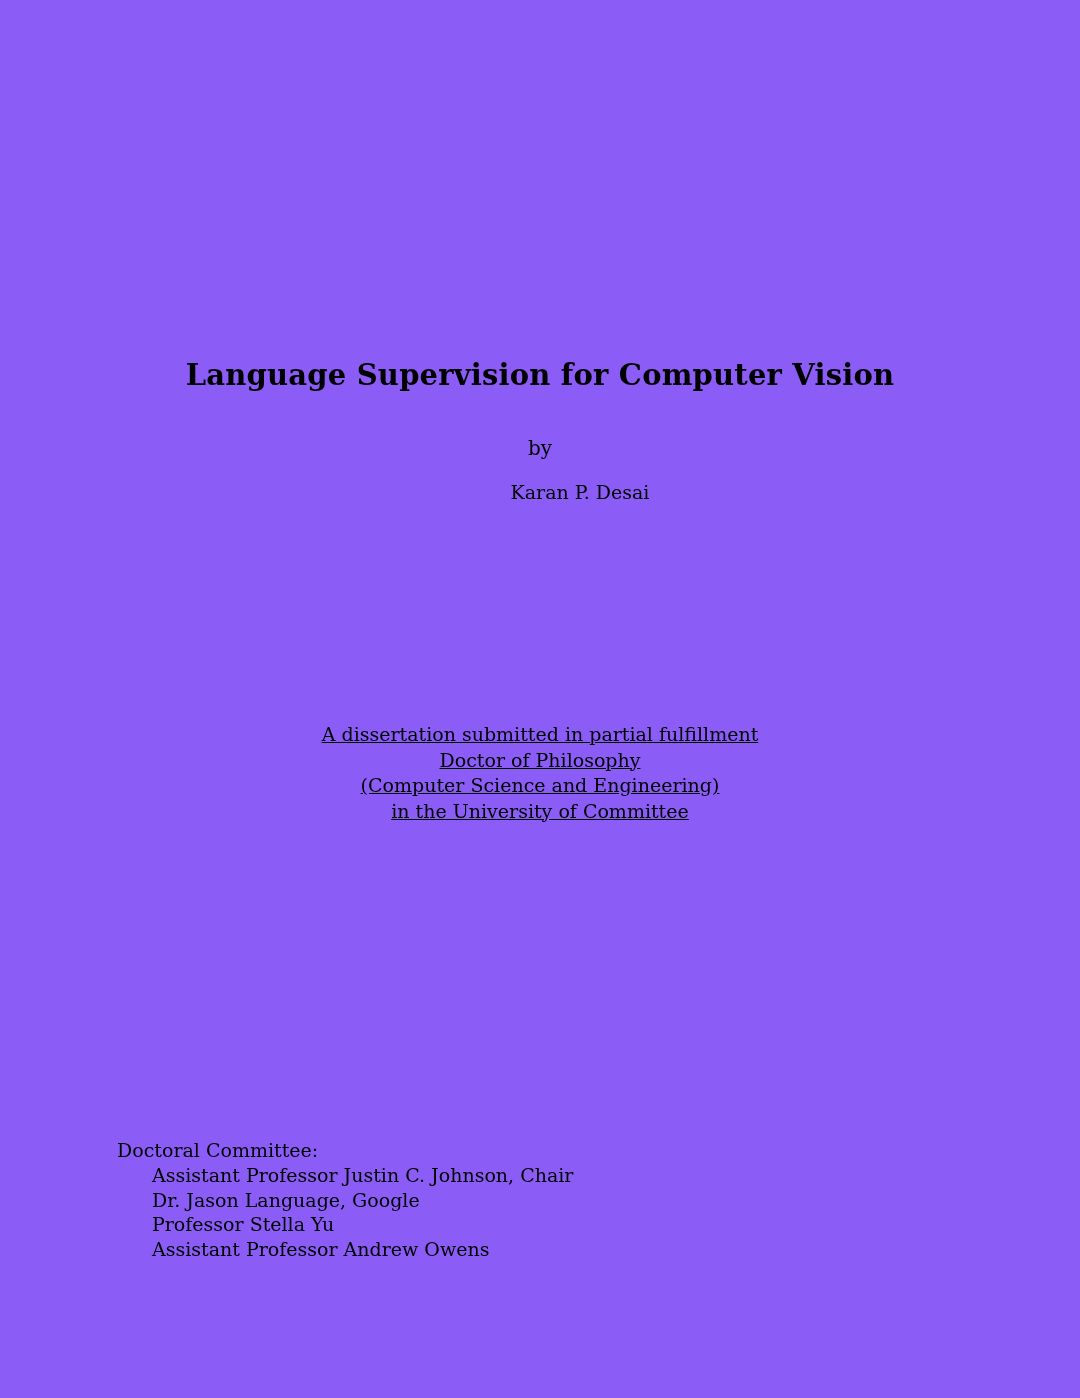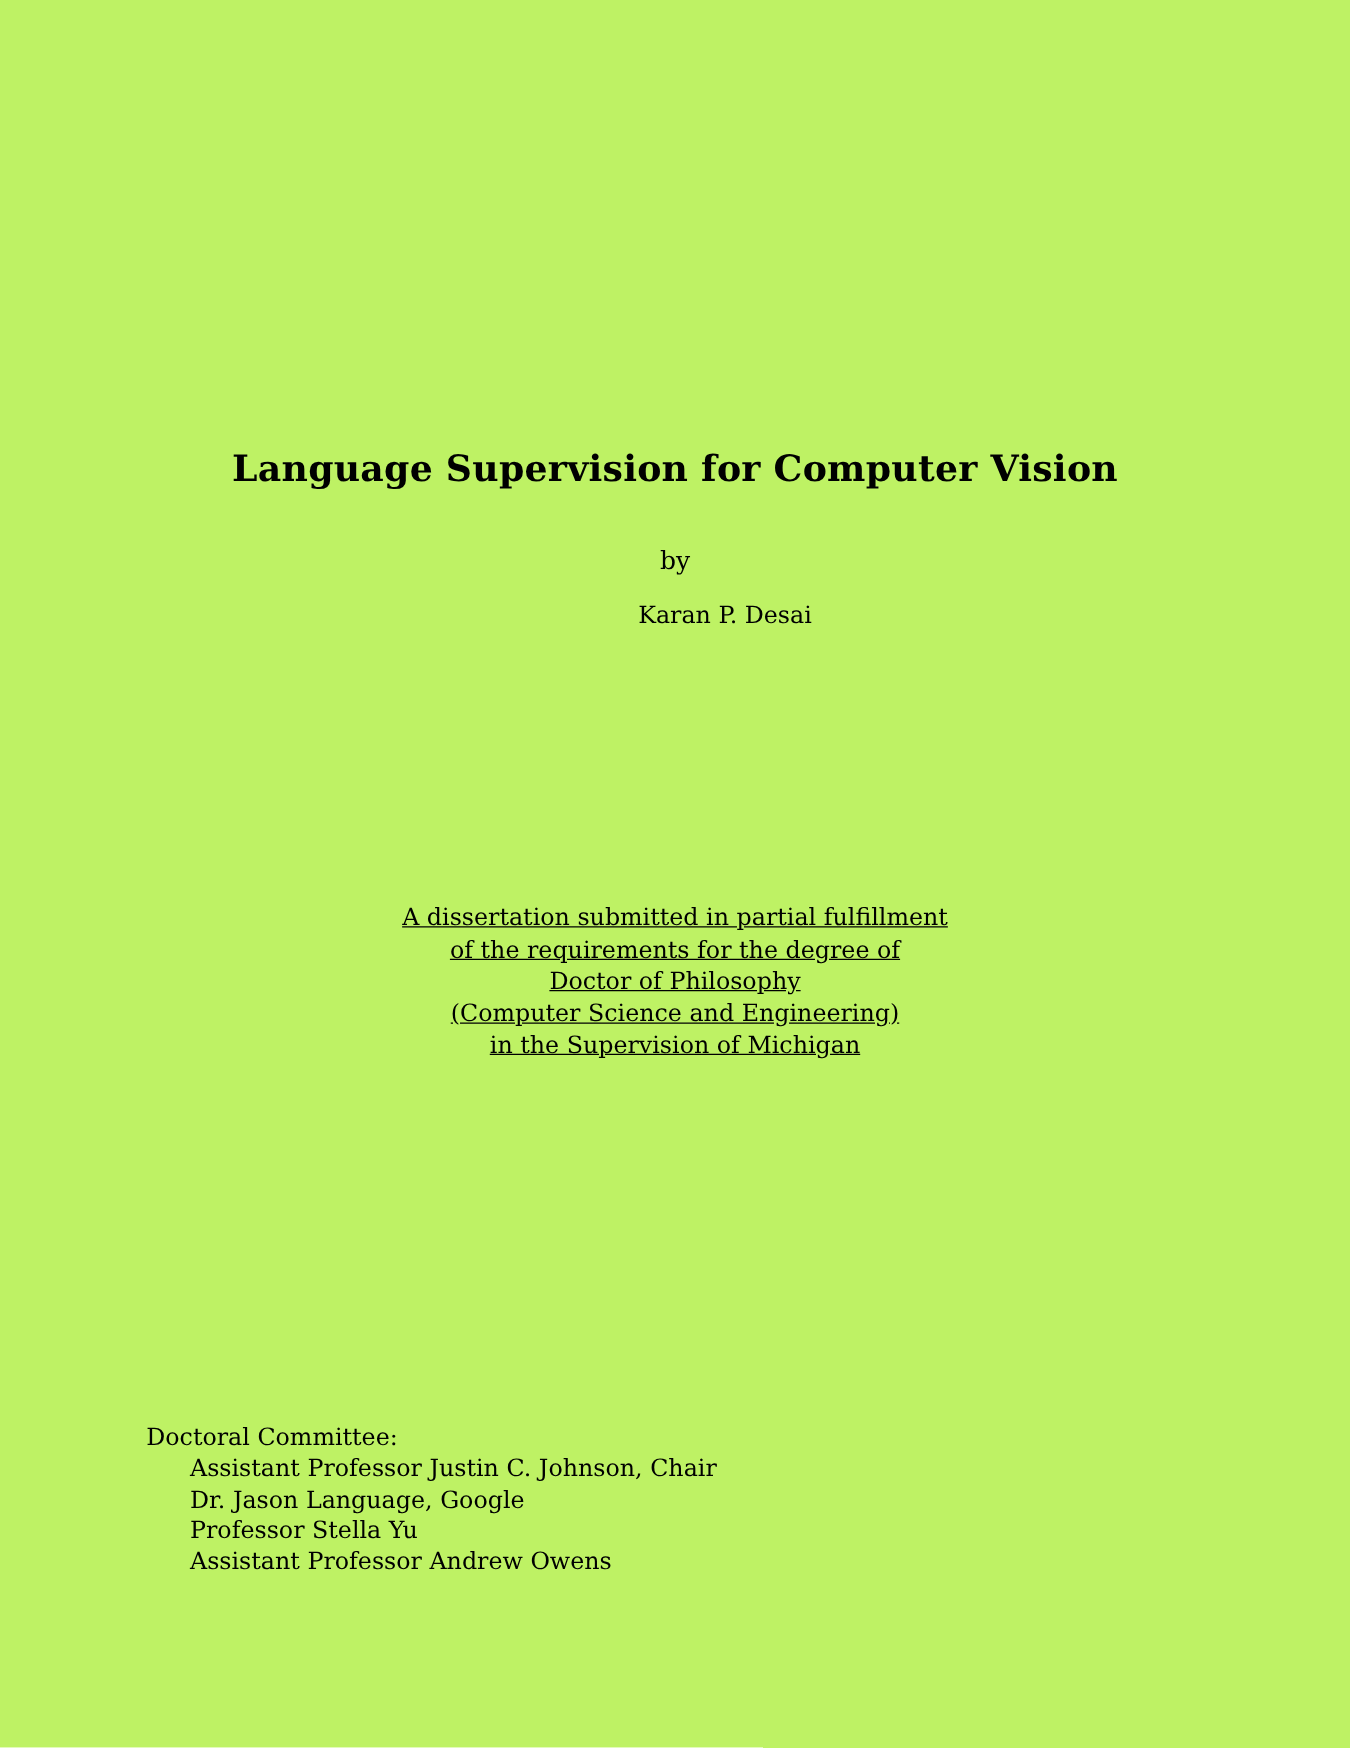--- a/index.html
+++ b/index.html
@@ -2,21 +2,21 @@
 <html><head>
 <meta charset="utf-8">
 <style>
   * { margin: 0; padding: 0; box-sizing: border-box; }
   html, body { background: #ffffff; }
   .page {
     position: relative;
     width: 1080px;
     height: 1398px;
     margin: 0 auto;
-    background: #bef264;
+    background: #8b5cf6;
     color: #000000;
     font-family: "DejaVu Serif", "Liberation Serif", serif;
     overflow: hidden;
   }
   .centered-block {
     position: absolute;
     left: 0;
     width: 100%;
     text-align: center;
   }
@@ -59,24 +59,23 @@
 <div class="page">
 
   <h1 class="centered-block doc-title">Language Supervision for Computer Vision</h1>
 
   <div class="centered-block doc-byline">by</div>
 
   <div class="centered-block doc-author">Karan P. Desai</div>
 
   <div class="centered-block doc-submission">
     <div>A dissertation submitted in partial fulfillment</div>
-    <div>of the requirements for the degree of</div>
     <div>Doctor of Philosophy</div>
     <div>(Computer Science and Engineering)</div>
-    <div>in the Supervision of Michigan</div>
+    <div>in the University of Committee</div>
   </div>
 
   <div class="committee-block">
     <div>Doctoral Committee:</div>
     <ul class="committee-members">
       <li>Assistant Professor Justin C. Johnson, Chair</li>
       <li>Dr. Jason Language, Google</li>
       <li>Professor Stella Yu</li>
       <li>Assistant Professor Andrew Owens</li>
     </ul>

